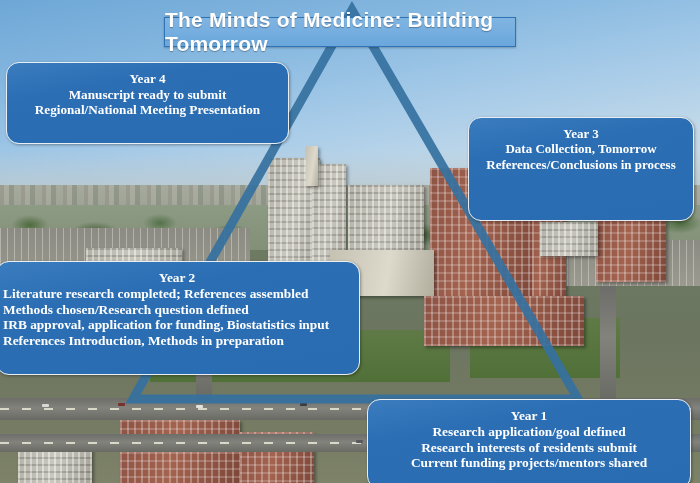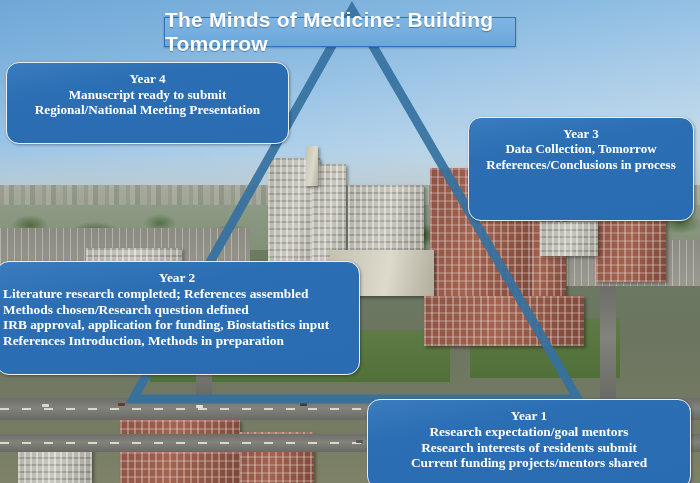--- a/index.html
+++ b/index.html
@@ -232,18 +232,18 @@
   <div class="year-box left-lines" id="box-year2">
     <span class="heading">Year 2</span>
     <span class="line">Literature research completed; References  assembled</span>
     <span class="line">Methods chosen/Research question defined</span>
     <span class="line">IRB approval, application for funding, Biostatistics input</span>
     <span class="line">References Introduction, Methods in preparation</span>
   </div>
 
   <div class="year-box center-lines" id="box-year1">
     <span class="heading">Year 1</span>
-    <span class="line">Research expectation/goal mentors</span>
+    <span class="line">Research application/goal defined</span>
     <span class="line">Research interests of residents submit</span>
     <span class="line">Current funding projects/mentors  shared</span>
   </div>
 
 </div>
 
 </body></html>

